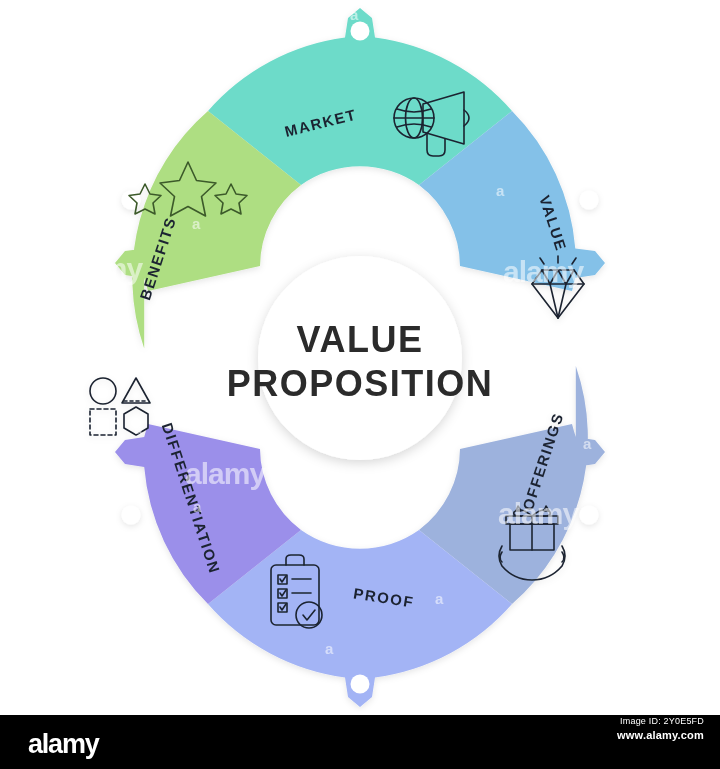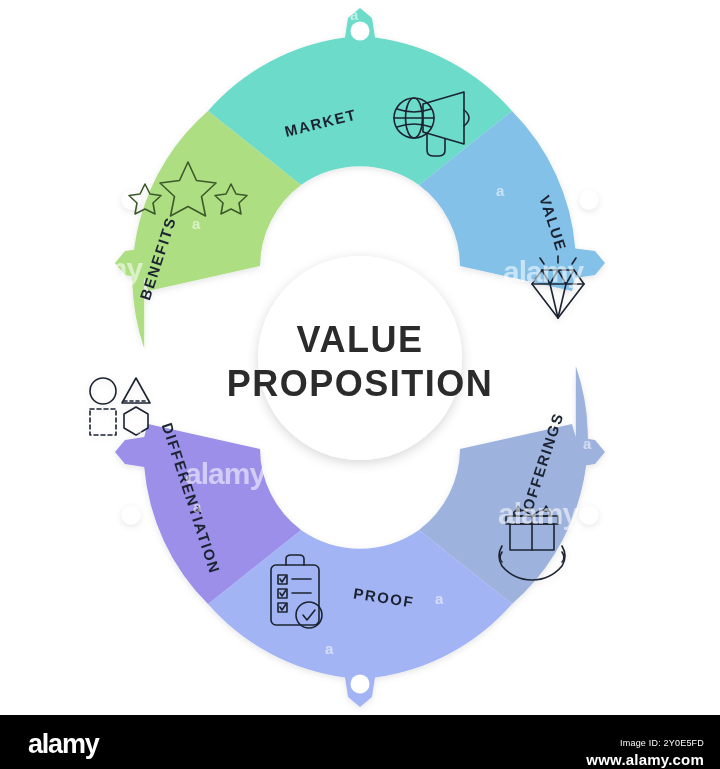--- a/index.html
+++ b/index.html
@@ -83,32 +83,32 @@
     top: 14px;
     color: #ffffff;
     font-family: "Liberation Sans", sans-serif;
     font-weight: 700;
     font-size: 27px;
     letter-spacing: -1.2px;
   }
   #footer-right {
     position: absolute;
     right: 16px;
-    top: 23px;
+    top: 1px;
     text-align: right;
     color: #ffffff;
   }
   #footer-imageid {
     font-size: 9px;
     font-weight: 400;
     letter-spacing: 0.2px;
     margin-bottom: 3px;
   }
   #footer-url {
-    font-size: 15px;
+    font-size: 11px;
     font-weight: 700;
     letter-spacing: 0.2px;
   }
 </style>
 </head>
 <body>
 
 <div id="stage">
 
   <svg id="wheel-svg" viewBox="0 0 720 715">

